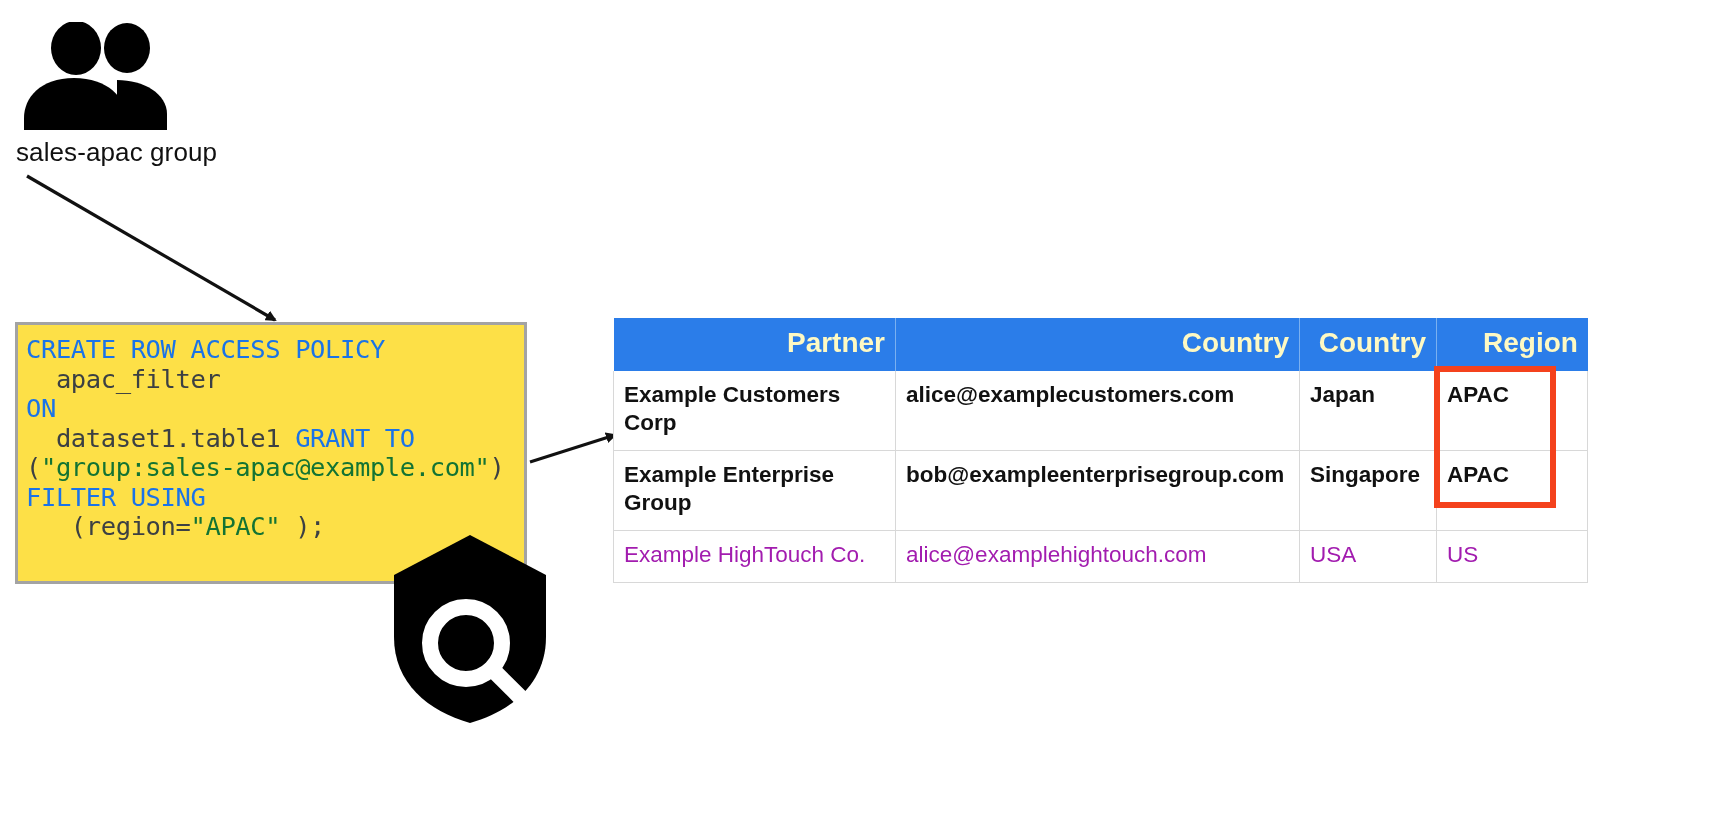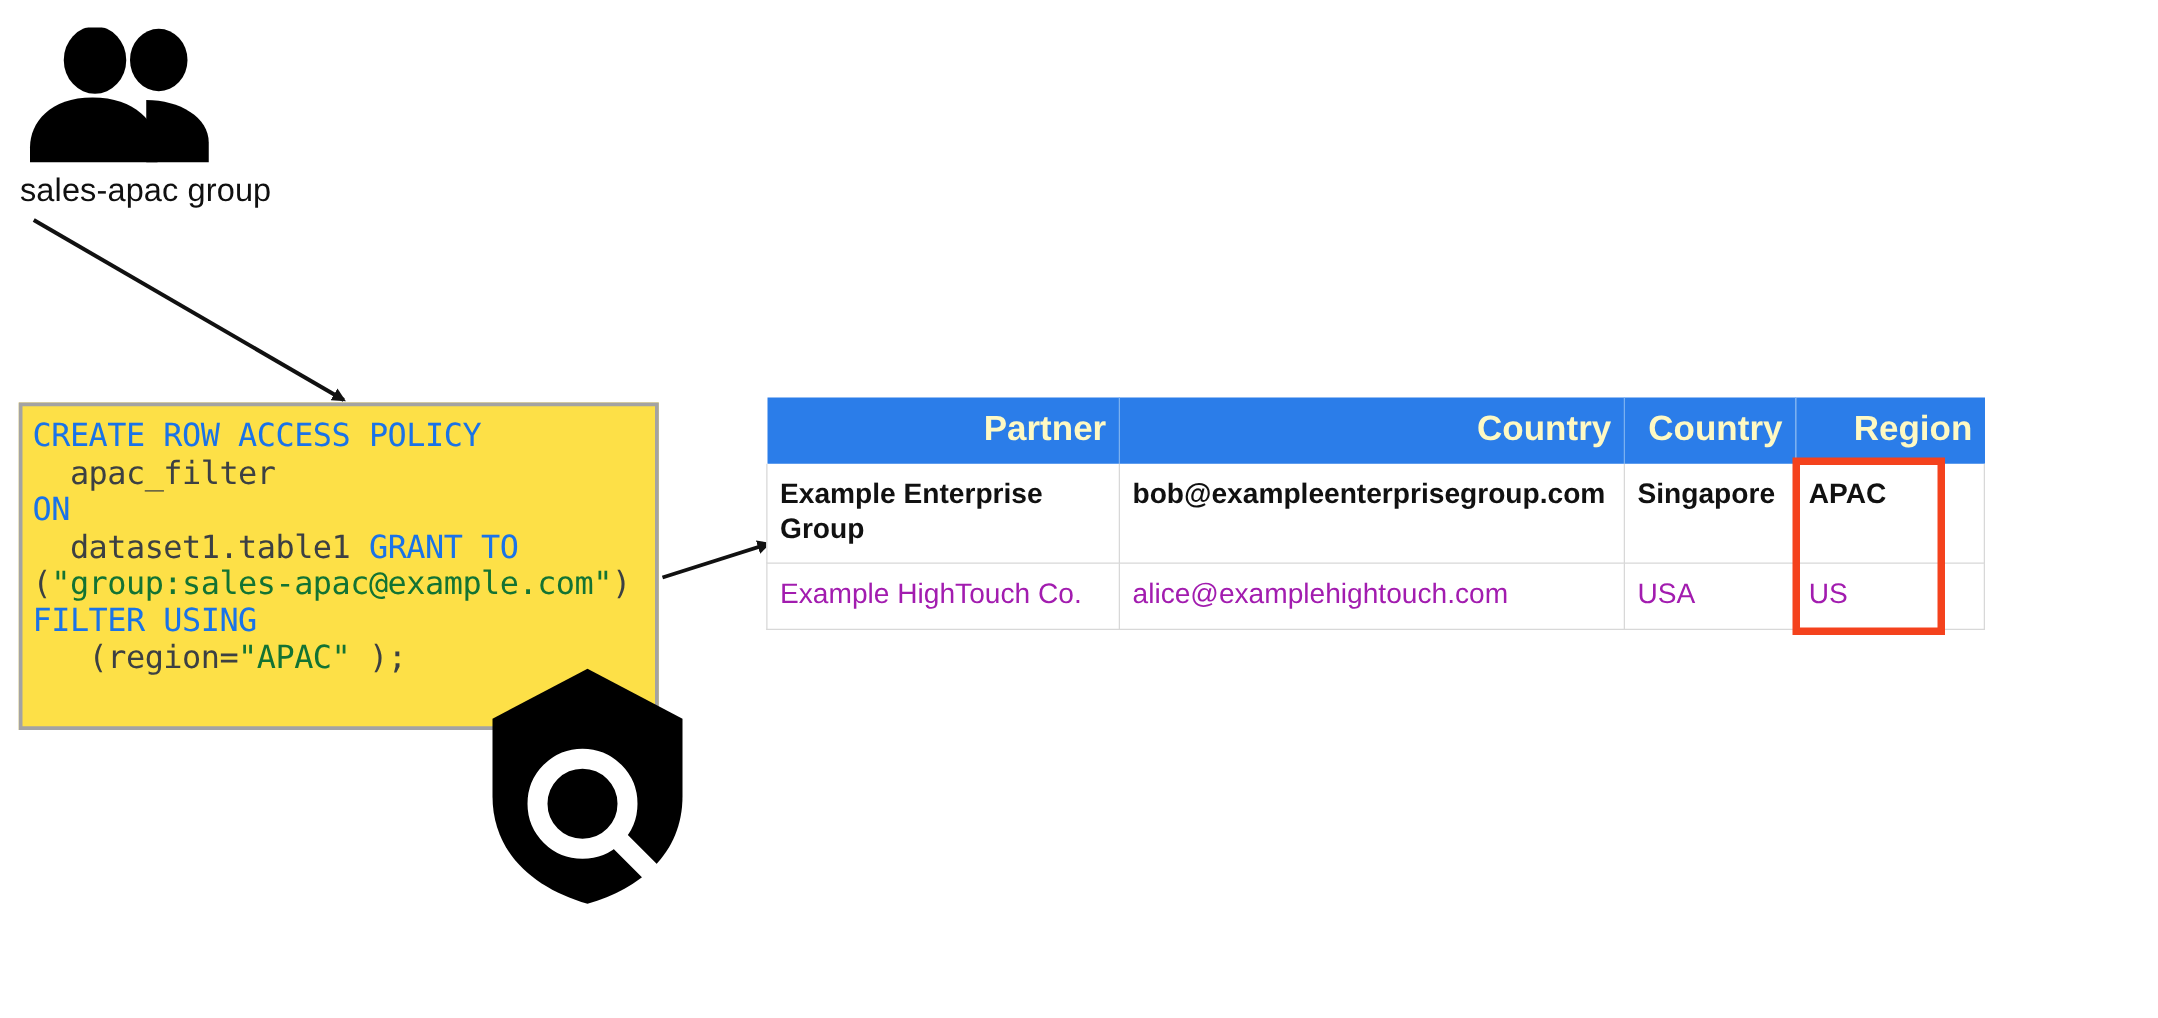--- a/index.html
+++ b/index.html
@@ -208,20 +208,26 @@
     <thead>
       <tr>
         <th>Partner</th>
         <th>Country</th>
         <th>Country</th>
         <th>Region</th>
       </tr>
     </thead>
     <tbody id="table-body">
         <tr class="row-allowed">
+          <td>Example Customers Corp</td>
+          <td>alice@examplecustomers.com</td>
+          <td>Japan</td>
+          <td>APAC</td>
+        </tr>
+        <tr class="row-allowed">
           <td>Example Enterprise Group</td>
           <td>bob@exampleenterprisegroup.com</td>
           <td>Singapore</td>
           <td>APAC</td>
         </tr>
         <tr class="row-denied">
           <td>Example HighTouch Co.</td>
           <td>alice@examplehightouch.com</td>
           <td>USA</td>
           <td>US</td>

